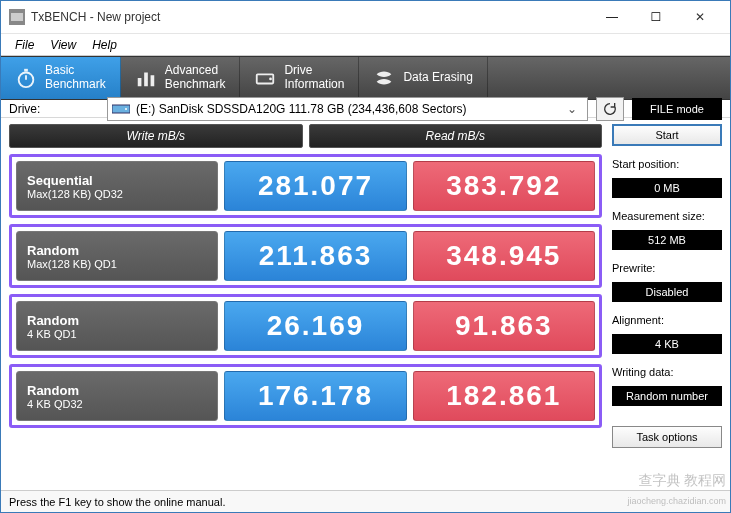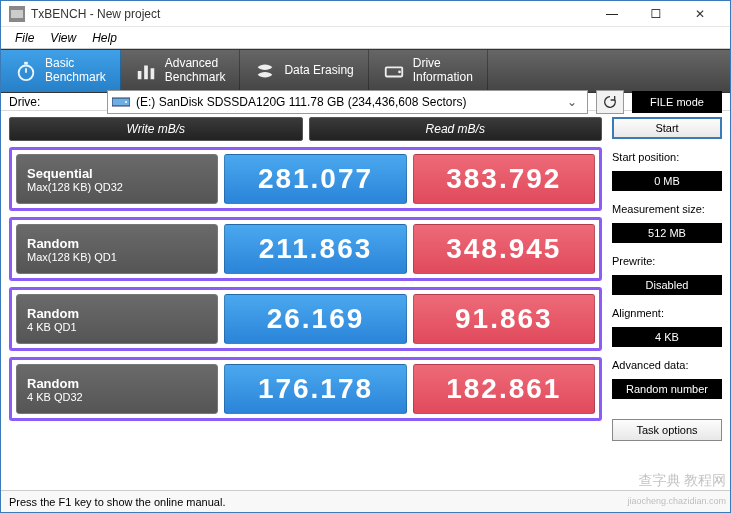--- a/index.html
+++ b/index.html
@@ -1,18 +1,18 @@
 <!DOCTYPE html>
 <html><head>
 <meta charset="utf-8">
 <style>
 * { box-sizing: border-box; margin: 0; padding: 0; font-family: "Segoe UI", Tahoma, sans-serif; }
 body { background: #fff; width: 731px; height: 513px; overflow: hidden; border: 1px solid #3a7ab8; position: relative; }
 
-.titlebar { height: 26px; background: #fff; display: flex; align-items: center; padding: 0 8px; border-bottom: 1px solid #e5e5e5; }
+.titlebar { height: 33px; background: #fff; display: flex; align-items: center; padding: 0 8px; border-bottom: 1px solid #e5e5e5; }
 .titlebar .app-icon { width: 16px; height: 16px; margin-right: 6px; }
 .titlebar .title { font-size: 12px; color: #333; flex: 1; }
 .titlebar .win-btn { width: 44px; height: 28px; display: flex; align-items: center; justify-content: center; cursor: pointer; font-size: 12px; }
 .titlebar .close { color: #333; }
 
 .menubar { height: 22px; display: flex; align-items: center; padding: 0 6px; font-size: 12px; border-bottom: 1px solid #ccc; font-style: italic; }
 .menubar span { padding: 2px 8px; cursor: pointer; }
 
 .tabbar { height: 44px; background: linear-gradient(#666, #444); display: flex; align-items: stretch; border-top: 1px solid #333; border-bottom: 1px solid #333; }
 .tab { display: flex; align-items: center; padding: 0 14px; color: #fff; font-size: 12px; cursor: pointer; border-right: 1px solid rgba(0,0,0,0.3); }
@@ -90,35 +90,35 @@
         <rect x="10" y="6" width="4" height="15" fill="#fff"></rect>
         <rect x="17" y="9" width="4" height="12" fill="#fff"></rect>
       </svg>
     <div class="tab-text">
         <div>Advanced</div>
         <div>Benchmark</div>
       </div>
   </div>
   <div class="tab">
     <svg width="22" height="22" viewBox="0 0 24 24">
+        <rect x="3" y="8" width="18" height="10" rx="1" fill="none" stroke="#fff" stroke-width="2"></rect>
+        <circle cx="18" cy="13" r="1.5" fill="#fff"></circle>
+      </svg>
+    <div class="tab-text">
+        <div>Drive</div>
+        <div>Information</div>
+      </div>
+  </div>
+  <div class="tab">
+    <svg width="22" height="22" viewBox="0 0 24 24">
         <path d="M4 8c4-4 12-4 16 0-4 4-12 4-16 0z" fill="#fff"></path>
         <path d="M4 16c4-4 12-4 16 0-4 4-12 4-16 0z" fill="#fff"></path>
       </svg>
     <div class="tab-text">
         <div>Data Erasing</div>
-      </div>
-  </div>
-  <div class="tab">
-    <svg width="22" height="22" viewBox="0 0 24 24">
-        <rect x="3" y="8" width="18" height="10" rx="1" fill="none" stroke="#fff" stroke-width="2"></rect>
-        <circle cx="18" cy="13" r="1.5" fill="#fff"></circle>
-      </svg>
-    <div class="tab-text">
-        <div>Drive</div>
-        <div>Information</div>
       </div>
   </div>
 </div>
 
 <div class="driverow">
   <span class="label">Drive:</span>
   <div class="drive-select">
     <svg width="18" height="14" viewBox="0 0 18 14">
         <rect x="0" y="3" width="18" height="8" fill="#6ab0e0" stroke="#336"></rect>
         <circle cx="14" cy="7" r="1" fill="#fff"></circle>
@@ -182,21 +182,21 @@
   <div class="sidebar">
     <div class="btn start">Start</div>
     <div class="lbl">Start position:</div>
     <div class="val">0 MB</div>
     <div class="lbl">Measurement size:</div>
     <div class="val">512 MB</div>
     <div class="lbl">Prewrite:</div>
     <div class="val">Disabled</div>
     <div class="lbl">Alignment:</div>
     <div class="val">4 KB</div>
-    <div class="lbl">Advanced data:</div>
+    <div class="lbl">Writing data:</div>
     <div class="val">Random number</div>
     <div style="height:4px"></div>
     <div class="btn">Task options</div>
   </div>
 </div>
 
 <div class="statusbar">
   <span>Press the F1 key to show the online manual.</span>
 </div>
 

